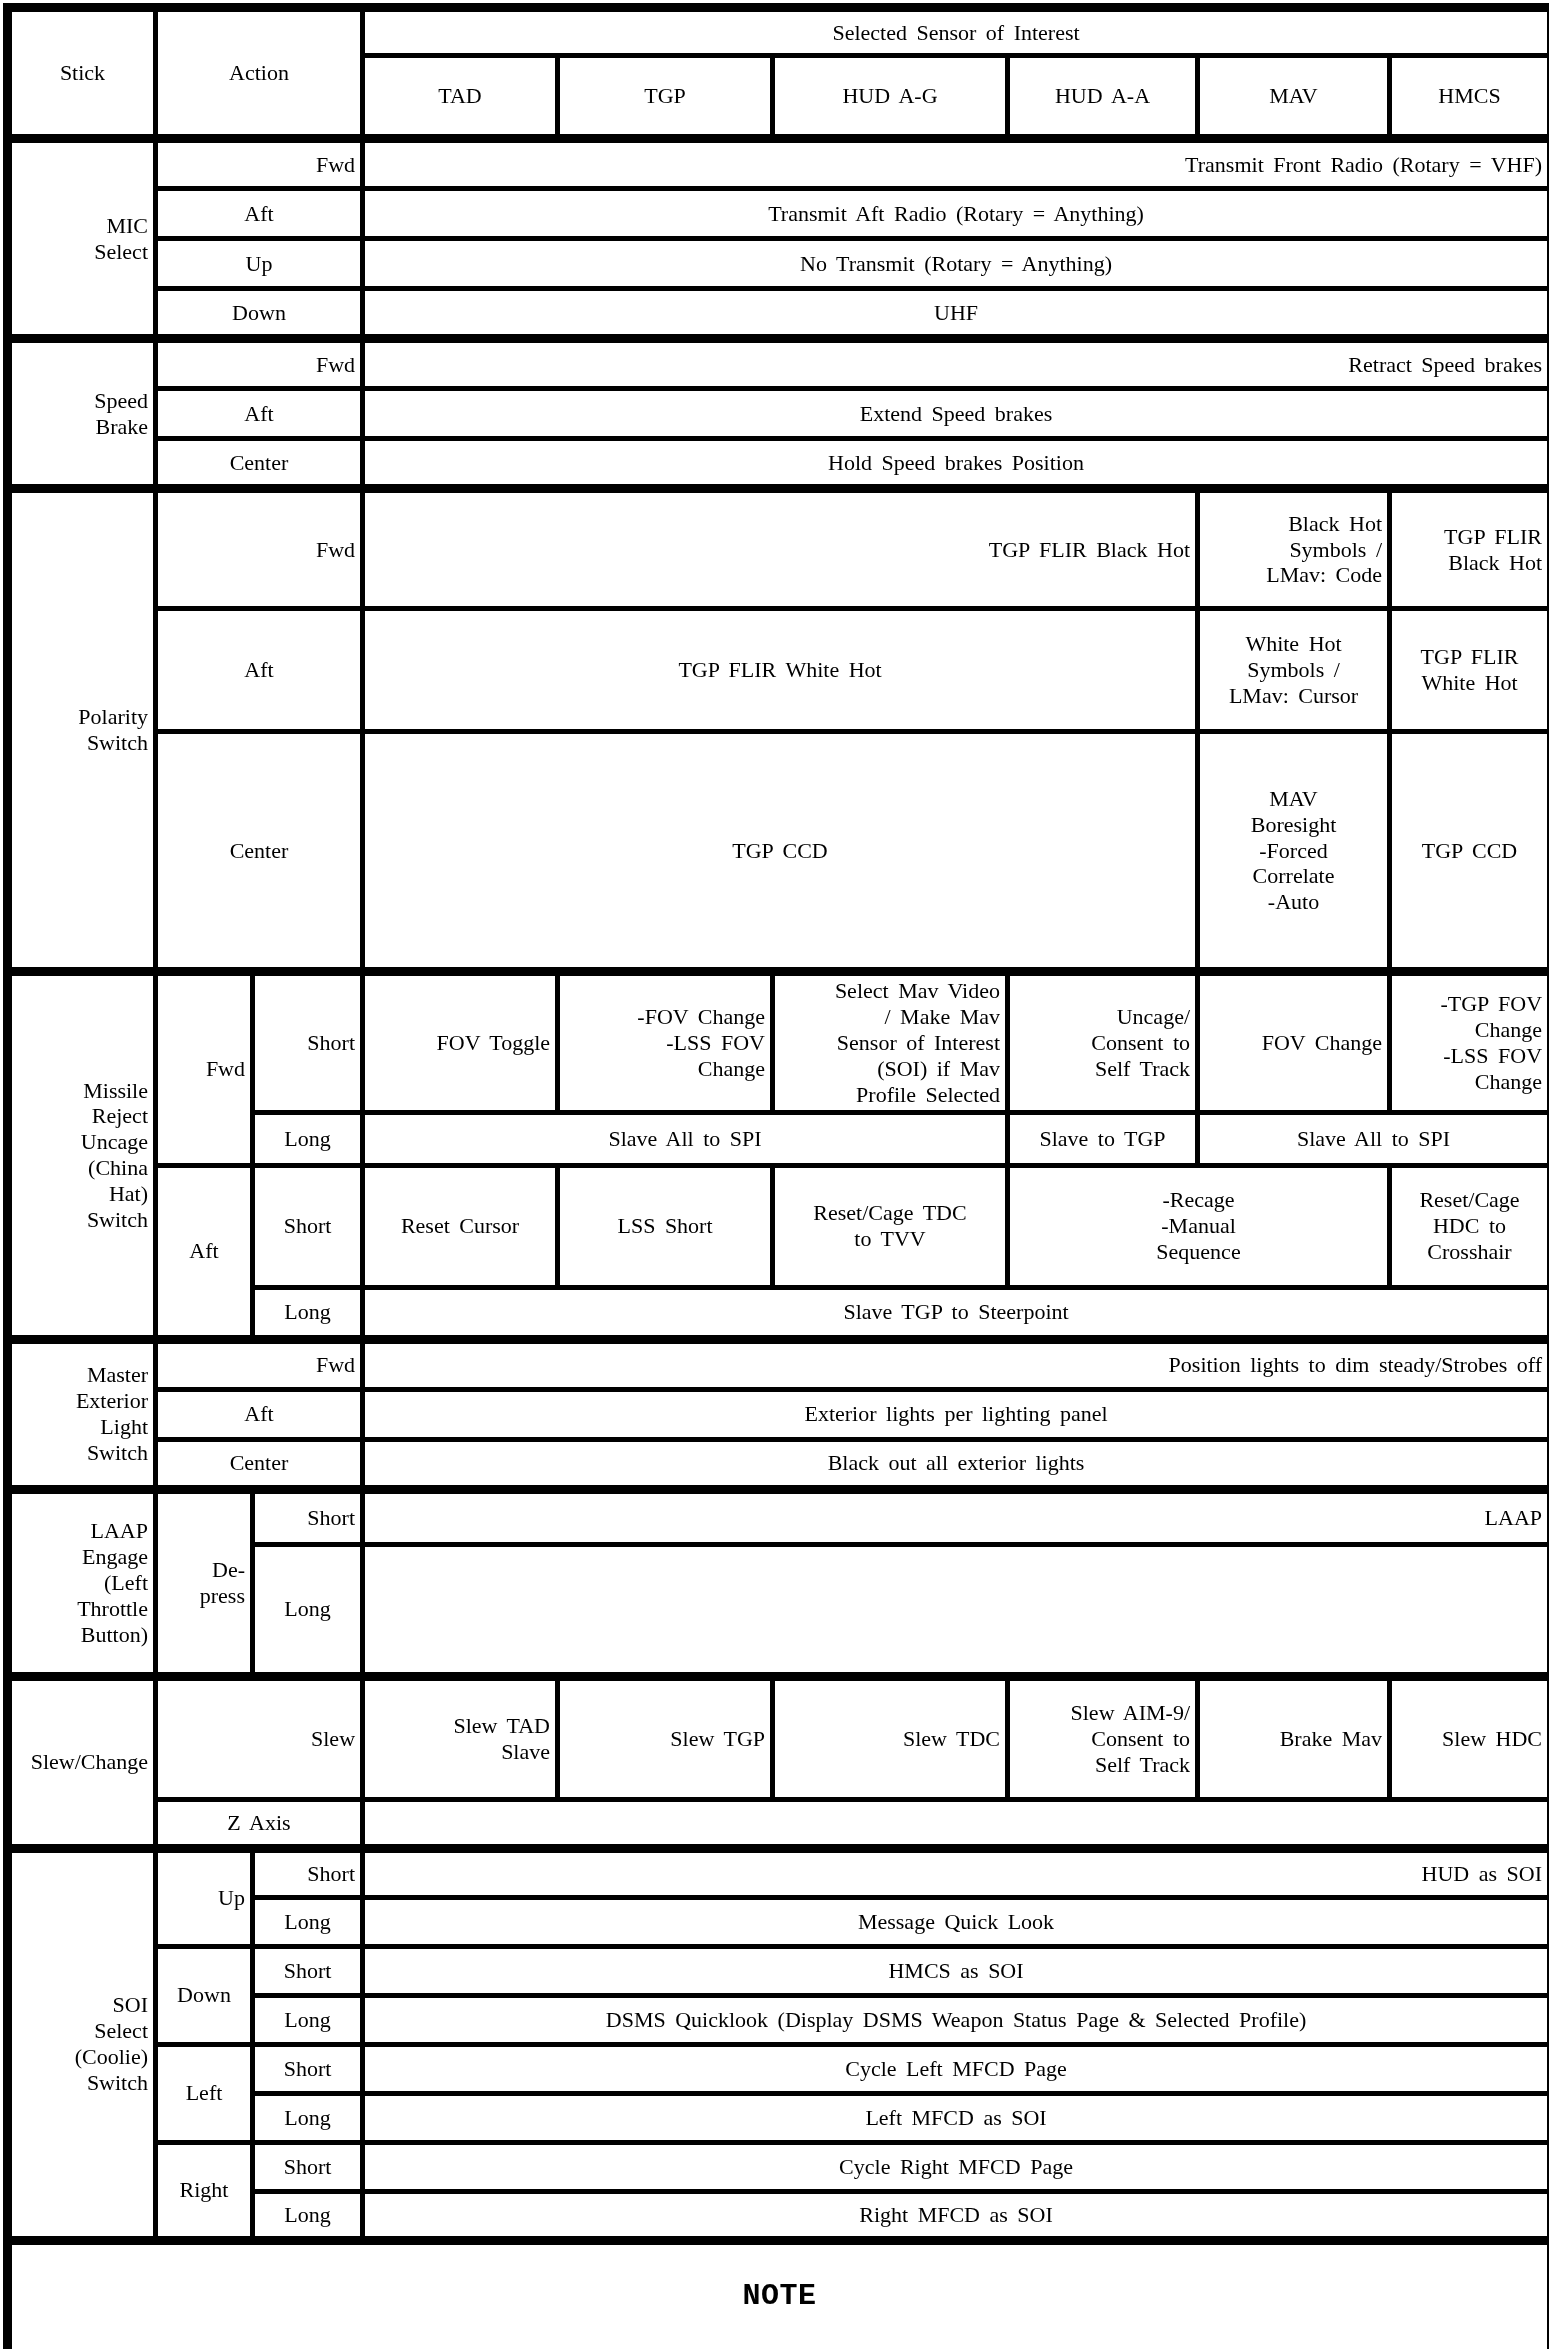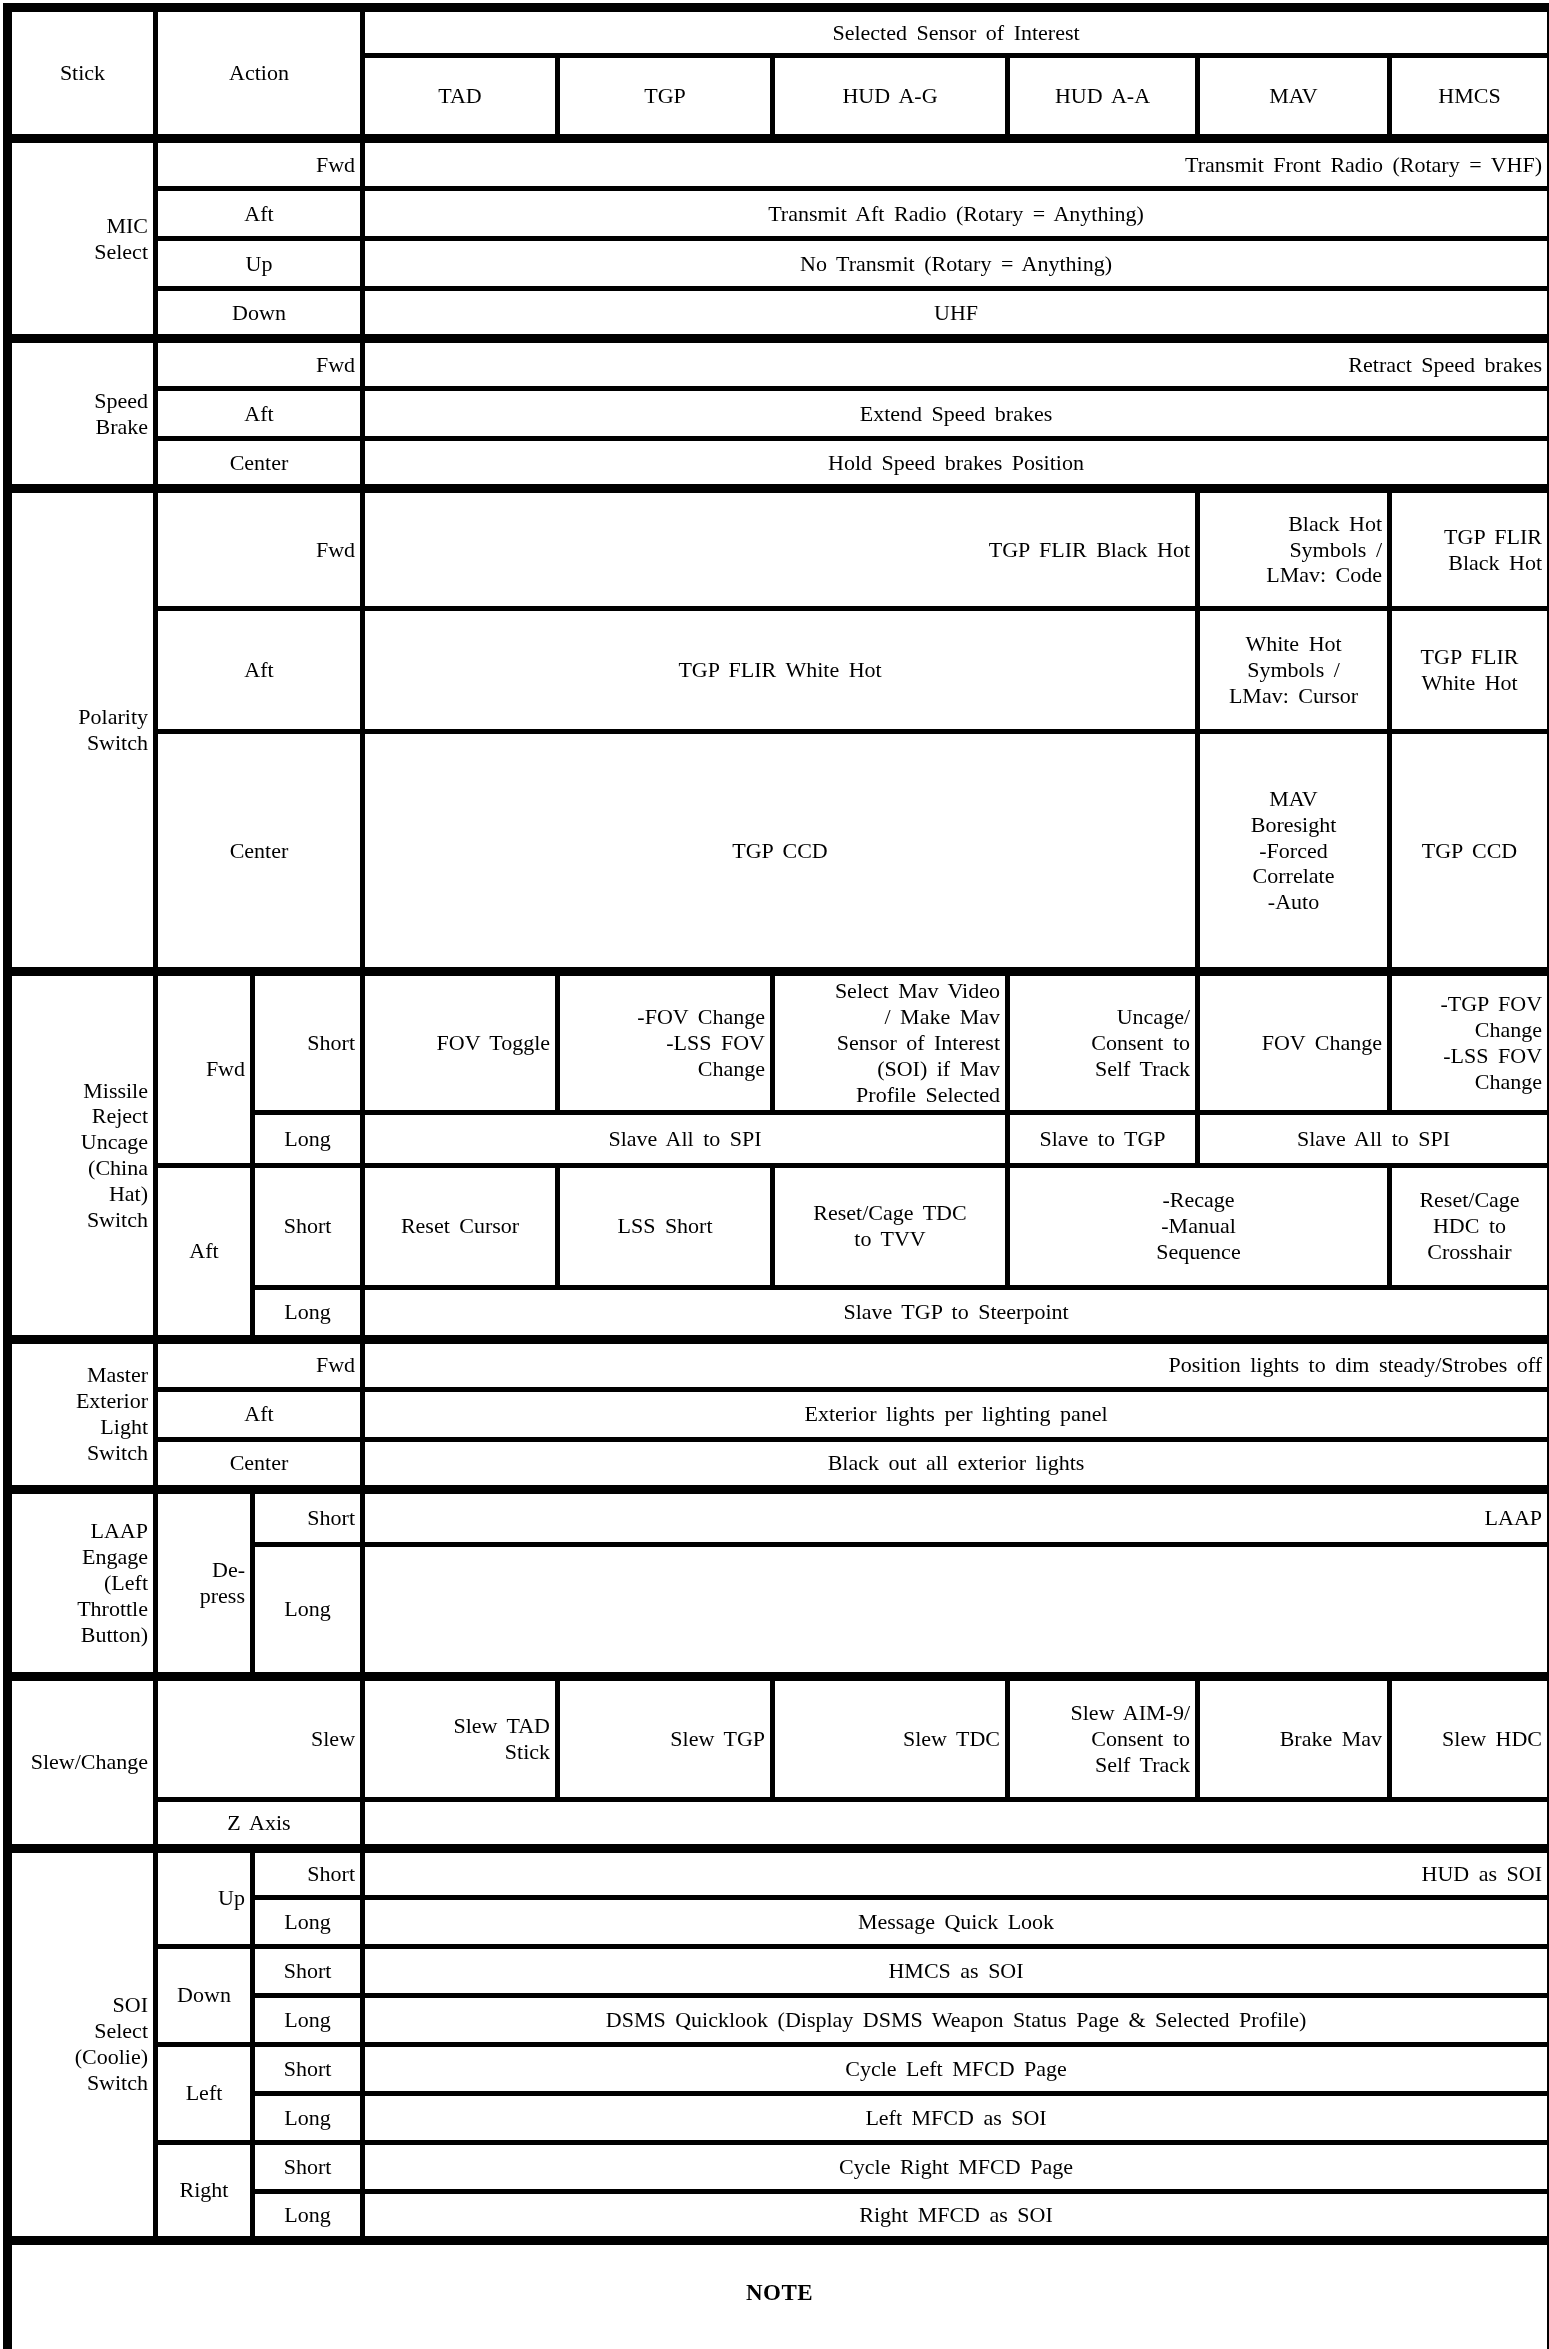--- a/index.html
+++ b/index.html
@@ -38,22 +38,22 @@
   tr.rh128 { height:123px; }
   tr.rh49  { height:49px; }
   tr.rhnote{ height:122px; }
 
   td.note-cell { position:relative; padding:8px 10px 12px; }
   .note-inner {
     display:flex; flex-direction:column; justify-content:space-between;
     align-items:center; min-height:96px; height:100%;
   }
   .note-title {
-    font-family:Liberation Serif, serif; font-weight:bold;
-    font-size:23px; letter-spacing:0.5px;
+    font-family:Liberation Mono, monospace; font-weight:bold;
+    font-size:30px; letter-spacing:0.5px;
   }
   .note-body { font-size:23px; }
 </style>
 </head>
 <body>
 
 <div class="page">
 <table class="hotas">
   <colgroup>
     <col style="width:148px">
@@ -229,21 +229,21 @@
   </tr>
   <tr class="rh132">
     <td>Long</td>
     <td colspan="6"></td>
   </tr>
 
   <tr class="sec rh128">
     <td rowspan="2">Slew/Change</td>
     <td colspan="2">Slew</td>
     <td>Slew TAD
-Stick</td>
+Slave</td>
     <td>Slew TGP</td>
     <td>Slew TDC</td>
     <td>Slew AIM-9/
 Consent to
 Self Track</td>
     <td>Brake Mav</td>
     <td>Slew HDC</td>
   </tr>
   <tr class="rh49">
     <td colspan="2">Z Axis</td>

